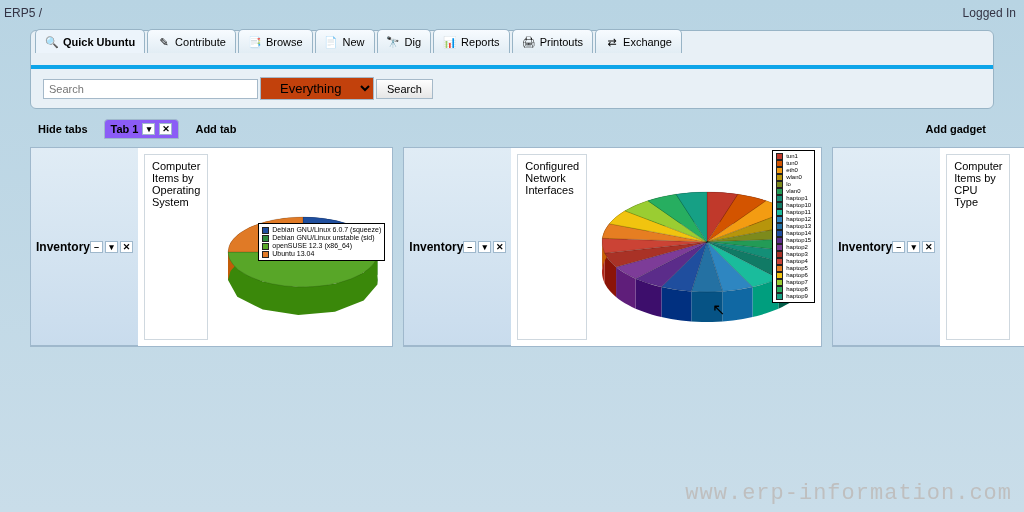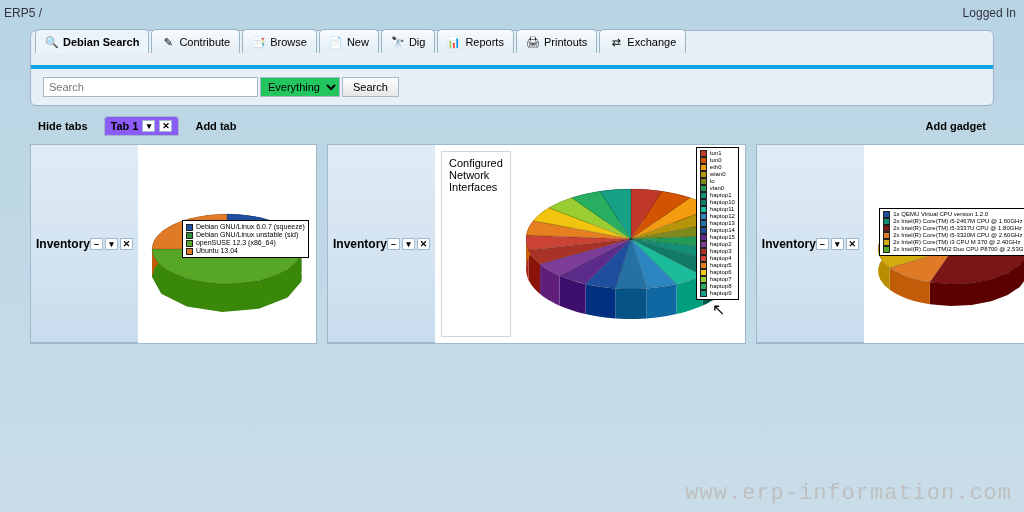--- a/index.html
+++ b/index.html
@@ -62,23 +62,23 @@
   }
   input[type=text] {
     border: 1px solid #a5b9c9;
     padding: 3px 5px;
     font-size: 11px;
     width: 215px;
     background: #fff;
   }
   select {
     border: 1px solid #a5b9c9;
-    padding: 2px 3px;
-    font-size: 11px;
-    background: #22c55e;
+    padding: 2px 15px;
+    font-size: 13px;
+    background: #c2410c;
   }
   button.simple {
     border: 1px solid #a5b9c9;
     background: linear-gradient(#fefefe,#e6e6e6);
     padding: 3px 10px;
     font-size: 11px;
     cursor: pointer;
   }
 
   .tabcontrol {
@@ -180,21 +180,21 @@
 
 <div class="topbar">
   <span>ERP5 /</span>
   <span>Logged In</span>
 </div>
 
 <div class="nav-wrap">
   <div class="tabs-row">
     <div class="nav-tab active">
       <span class="ic">🔍</span>
-      <span>Debian Search</span>
+      <span>Quick Ubuntu</span>
     </div>
     <div class="nav-tab">
       <span class="ic">✎</span>
       <span>Contribute</span>
     </div>
     <div class="nav-tab">
       <span class="ic">📑</span>
       <span>Browse</span>
     </div>
     <div class="nav-tab">
@@ -242,20 +242,21 @@
 
   <div class="gadget">
     <div class="ghead">
       <span>Inventory</span>
       <span class="sp">
         <span class="sq">–</span>
         <span class="sq">▾</span>
         <span class="sq">✕</span>
       </span>
     </div>
+    <div class="gsub">Computer Items by Operating System</div>
     <div class="gbody">
       <svg class="pie" id="pie0" width="170" height="150">
           <path d="M85 45 L96.73258487801732 45.43090807917018 L108.17627457812105 46.71302192966963 L119.049287480466 48.81477165340713 L129.0838939219355 51.68440519687684 L138.03300858899107 55.251262658470836 L145.67627457812105 59.427516169763436 L145.67627457812105 87.42751616976344 L138.03300858899107 83.25126265847084 L129.0838939219355 79.68440519687684 L119.049287480466 76.81477165340712 L108.17627457812105 74.71302192966962 L96.73258487801732 73.43090807917018 L85 73 Z" fill="#013080"></path>
           <path d="M145.67627457812105 59.427516169763436 L150.72300100328977 63.13862140643997 L154.73323644161886 67.11564065603628 L157.64373708464734 71.29585394923008 L159.40860259858584 75.61333682524935 L160 80 L159.40860259858584 84.38666317475064 L159.40860259858584 112.38666317475064 L160 108 L159.40860259858584 103.61333682524935 L157.64373708464734 99.29585394923008 L154.73323644161886 95.11564065603628 L150.72300100328977 91.13862140643997 L145.67627457812105 87.42751616976344 Z" fill="#106d1f"></path>
           <path d="M159.40860259858584 84.38666317475065 L145.67627457812105 100.57248383023656 L116.93344686738047 111.66894683631068 L80.29071103530153 114.93093549498951 L44.81299037657529 109.55147739257055 L19.276998996710233 96.86137859356003 L10 80.00000000000003 L10 108.00000000000003 L19.276998996710233 124.86137859356003 L44.81299037657529 137.55147739257055 L80.29071103530153 142.9309354949895 L116.93344686738047 139.66894683631068 L145.67627457812105 128.57248383023656 L159.40860259858584 112.38666317475065 Z" fill="#3a880a"></path>
           <path d="M10 80 L12.555563028319881 70.94133342141177 L20.048094716167085 62.500000000000014 L31.966991411008927 55.251262658470836 L47.499999999999964 49.689110867544656 L65.58857161731095 46.19259607988261 L84.99999999999999 45 L84.99999999999999 73 L65.58857161731095 74.1925960798826 L47.499999999999964 77.68911086754466 L31.966991411008927 83.25126265847084 L20.048094716167085 90.50000000000001 L12.555563028319881 98.94133342141177 L10 108 Z" fill="#c25c08"></path>
           <path d="M 85 80 L 85 45 A 75 35 0 0 1 145.67627457812105 59.427516169763436 Z" fill="#1f4e9e" stroke="rgba(0,0,0,0.15)"></path>
           <path d="M 85 80 L 145.67627457812105 59.427516169763436 A 75 35 0 0 1 159.40860259858584 84.38666317475065 Z" fill="#2e8b3d" stroke="rgba(0,0,0,0.15)"></path>
           <path d="M 85 80 L 159.40860259858584 84.38666317475065 A 75 35 0 0 1 10 80 Z" fill="#58a628" stroke="rgba(0,0,0,0.15)"></path>
           <path d="M 85 80 L 10 80 A 75 35 0 0 1 84.99999999999999 45 Z" fill="#e07a26" stroke="rgba(0,0,0,0.15)"></path>
@@ -427,20 +428,21 @@
 
   <div class="gadget">
     <div class="ghead">
       <span>Inventory</span>
       <span class="sp">
         <span class="sq">–</span>
         <span class="sq">▾</span>
         <span class="sq">✕</span>
       </span>
     </div>
+    <div class="gsub">Computer Items by CPU Type</div>
     <div class="gbody">
       <svg class="pie" id="pie2" width="170" height="150">
           <path d="M85 45 L95.95622714218088 45.375468346295406 L106.67738477083537 46.493817586377645 L116.93344686738045 48.33105316368932 L126.5043661932508 50.84775657514652 L135.18479547691436 53.9899311082912 L142.7884932081842 57.690160358795865 L142.7884932081842 79.69016035879586 L135.18479547691436 75.9899311082912 L126.5043661932508 72.84775657514652 L116.93344686738045 70.33105316368932 L106.67738477083537 68.49381758637765 L95.95622714218088 67.3754683462954 L85 67 Z" fill="#013080"></path>
           <path d="M142.7884932081842 57.690160358795865 L149.152319512038 61.86905467194045 L154.13973636913755 66.4369544741764 L157.64373708464734 71.29585394923009 L159.58914215262052 76.34150378563214 L159.93421225741437 81.465647880522 L158.67154380465166 86.55834601050037 L158.67154380465166 108.55834601050037 L159.93421225741437 103.465647880522 L159.58914215262052 98.34150378563214 L157.64373708464734 93.29585394923009 L154.13973636913755 88.4369544741764 L149.152319512038 83.86905467194045 L142.7884932081842 79.69016035879586 Z" fill="#007159"></path>
           <path d="M158.67154380465166 86.55834601050037 L151.8254893141276 95.88966749088415 L139.67264705660585 103.95914870750411 L123.17810618127783 110.12597094513804 L103.65174153736409 113.9004106395021 L82.64419306914034 114.9827296128006 L61.82372542187892 113.28697807033038 L61.82372542187892 135.28697807033038 L82.64419306914034 136.9827296128006 L103.65174153736409 135.9004106395021 L123.17810618127783 132.12597094513802 L139.67264705660585 125.95914870750411 L151.8254893141276 117.88966749088415 L158.67154380465166 108.55834601050037 Z" fill="#5c0000"></path>
           <path d="M61.82372542187892 113.28697807033038 L53.77894058046989 111.8232638166474 L46.14797429701522 109.93774910561773 L39.03197097602672 107.65542543314915 L32.525249461497566 105.0065437871481 L26.71405289072716 102.0262136867443 L21.675405587348855 98.75393782426487 L21.675405587348855 120.75393782426487 L26.71405289072716 124.0262136867443 L32.525249461497566 127.0065437871481 L39.03197097602672 129.65542543314916 L46.14797429701522 131.93774910561774 L53.77894058046989 133.8232638166474 L61.82372542187892 135.28697807033038 Z" fill="#c25c08"></path>
           <path d="M21.675405587348855 98.75393782426487 L16.1684030737014 93.90017617221731 L12.356262915352659 88.70414605076991 L10.332852654768999 83.29379096614798 L10.14799536787963 77.80233181647402 L11.806242854593947 72.36498655112099 L15.266763558381157 67.11564065603626 L15.266763558381157 89.11564065603626 L11.806242854593947 94.36498655112099 L10.14799536787963 99.80233181647402 L10.332852654768999 105.29379096614798 L12.356262915352659 110.70414605076991 L16.1684030737014 115.90017617221731 L21.675405587348855 120.75393782426487 Z" fill="#b68e00"></path>
           <path d="M15.266763558381157 67.11564065603626 L22.099707404093216 60.93763377447404 L31.41454902753975 55.51178308203221 L42.84374666109018 51.05217990039034 L55.93633101609226 47.73478969440249 L70.17569947156552 45.69050888823974 L84.99999999999999 45 L84.99999999999999 67 L70.17569947156552 67.69050888823975 L55.93633101609226 69.73478969440248 L42.84374666109018 73.05217990039034 L31.41454902753975 77.51178308203221 L22.099707404093216 82.93763377447404 L15.266763558381157 89.11564065603626 Z" fill="#3a880a"></path>
           <path d="M 85 80 L 85 45 A 75 35 0 0 1 142.7884932081842 57.690160358795865 Z" fill="#1f4e9e" stroke="rgba(0,0,0,0.15)"></path>
           <path d="M 85 80 L 142.7884932081842 57.690160358795865 A 75 35 0 0 1 158.67154380465166 86.55834601050037 Z" fill="#148f77" stroke="rgba(0,0,0,0.15)"></path>

